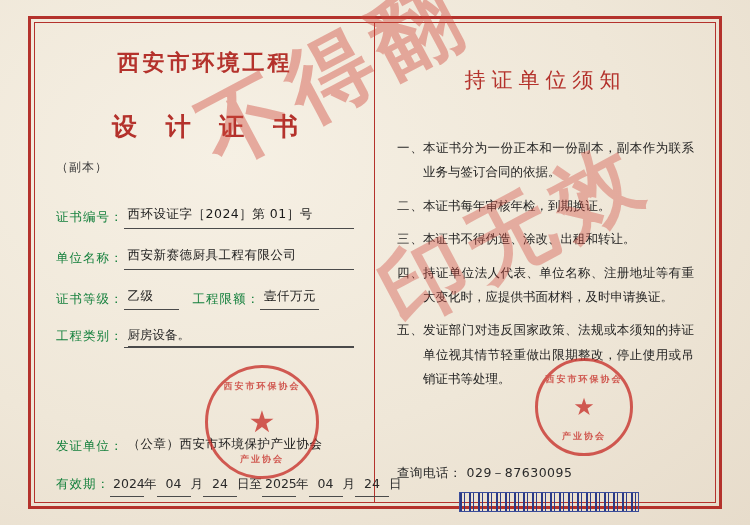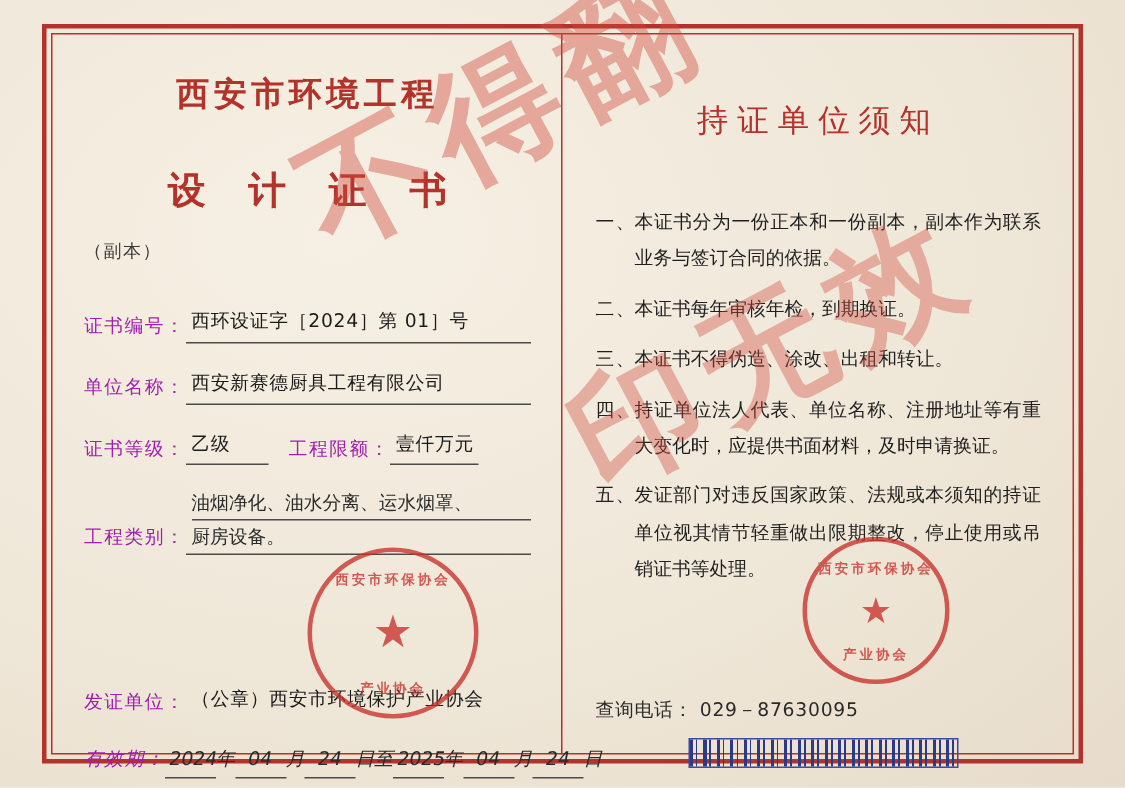--- a/index.html
+++ b/index.html
@@ -105,21 +105,21 @@
     font-size: 12.5px;
     line-height: 1.9;
   }
   .field-row {
     display: flex;
     align-items: flex-end;
     margin-bottom: 14px;
     white-space: nowrap;
   }
   .field-label {
-    color: #a21caf;
+    color: #15803d;
     letter-spacing: 1px;
     flex: 0 0 auto;
   }
   .field-value {
     color: #1a1a1a;
     border-bottom: 1px solid #4a4a4a;
     flex: 1 1 auto;
     padding: 0 3px 2px 4px;
     letter-spacing: 0.5px;
   }
@@ -139,21 +139,20 @@
   .multiline-value div:first-child { border-bottom: 1px solid #4a4a4a; }
   .issuer {
     margin-top: 84px;
   }
   .validity {
     margin-top: 12px;
     font-size: 12.5px;
     display: flex;
     align-items: center;
     white-space: nowrap;
-    font-style: italic;
   }
   .u {
     border-bottom: 1px solid #4a4a4a;
     padding: 0 3px;
     min-width: 28px;
     text-align: center;
     display: inline-block;
   }
   
   .right-title {
@@ -307,21 +306,20 @@
         <span class="field-label">证书等级：</span>
         <span class="field-value">乙级</span>
         <span class="spacer-sm"></span>
         <span class="field-label">工程限额：</span>
         <span class="field-value">壹仟万元</span>
       </div>
 
       <div class="field-row">
         <span class="field-label">工程类别：</span>
         <span class="multiline-value" style="flex:1 1 auto;">
-          <div>油烟净化、油水分离、运水烟罩、</div>
           <div>厨房设备。</div>
         </span>
       </div>
 
       <div class="field-row issuer">
         <span class="field-label">发证单位：</span>
         <span class="field-value nb">（公章）西安市环境保护产业协会</span>
       </div>
 
       <div class="validity">

